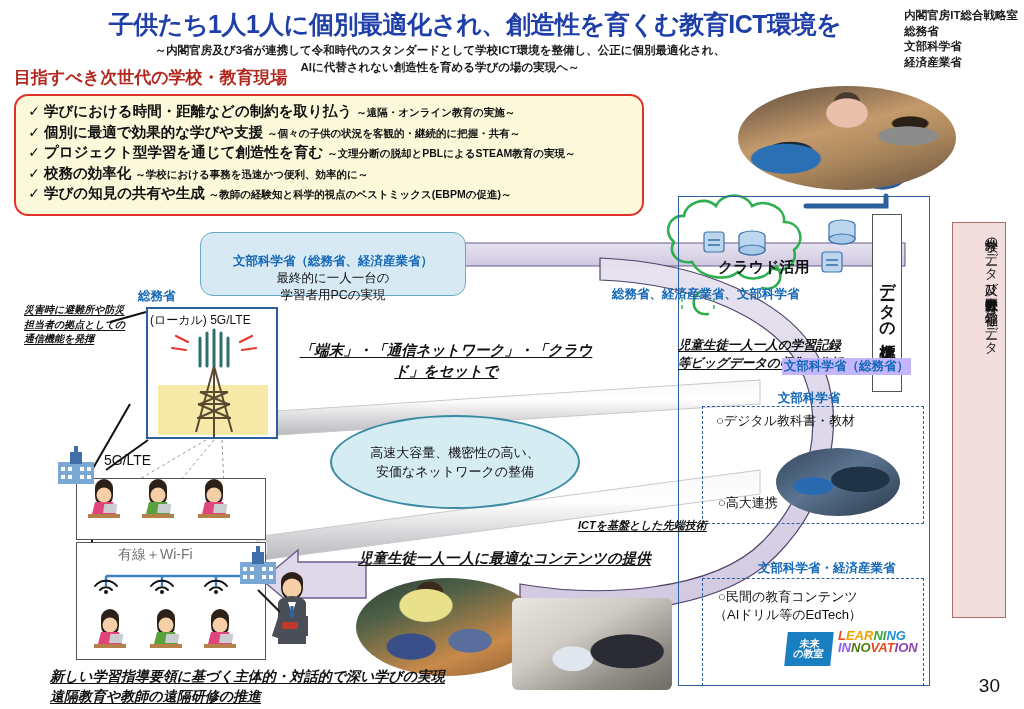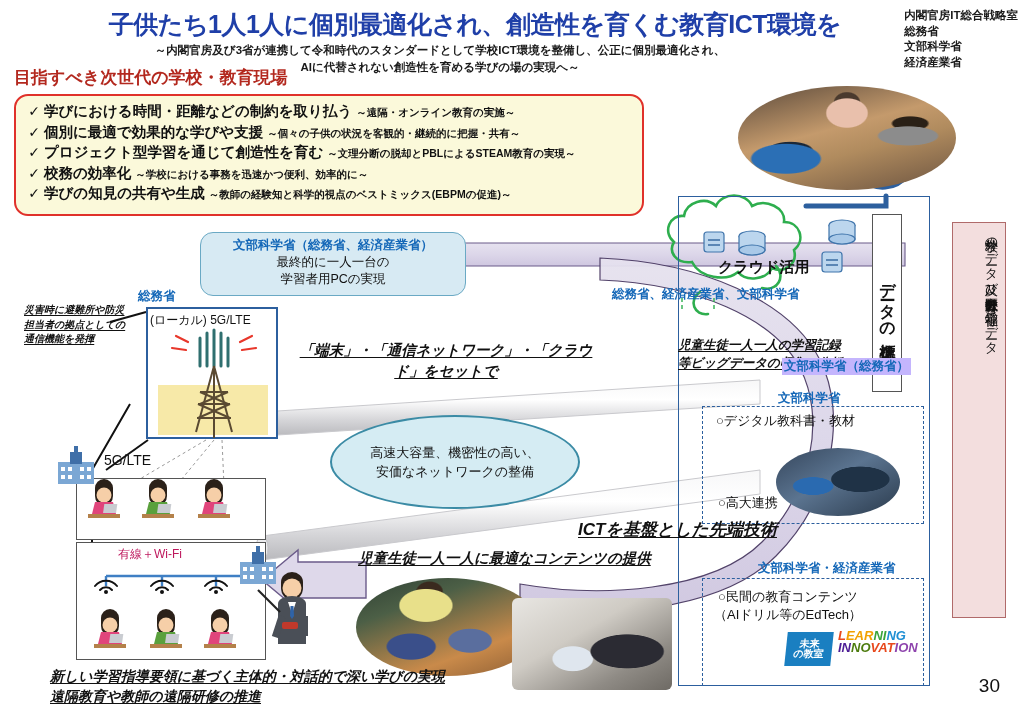--- a/index.html
+++ b/index.html
@@ -111,21 +111,21 @@
   }
   #outside-data-box .vert{
     font-size:13px;color:#111;line-height:1.5;letter-spacing:0px;
     max-height:380px;
   }
 
   
   #moe-pc-callout{
     left:200px;top:232px;width:266px;height:64px;
     background:#d7eaf3;border:1.4px solid #6aa9c4;border-radius:13px;
-    box-sizing:border-box;text-align:center;padding-top:4px;
+    box-sizing:border-box;text-align:center;padding-top:20px;
   }
   #moe-pc-callout .ministry{font-size:12.5px;font-weight:bold;color:#1568b8;line-height:1.35;}
   #moe-pc-callout .body{font-size:12.5px;color:#111;line-height:1.35;}
 
   
   #tower-ministry-label{
     left:138px;top:288px;font-size:12.5px;font-weight:bold;color:#1568b8;
   }
   #tower-box{
     left:146px;top:307px;width:132px;height:132px;
@@ -138,21 +138,21 @@
   
   #classroom-box-1{
     left:76px;top:478px;width:190px;height:62px;
     border:1.3px solid #555;box-sizing:border-box;background:#fff;
   }
   #classroom-box-2{
     left:76px;top:542px;width:190px;height:118px;
     border:1.3px solid #555;box-sizing:border-box;background:#fff;
   }
   #lan-wifi-label{
-    left:118px;top:546px;font-size:12px;color:#be185d;font-weight:normal;
+    left:118px;top:546px;font-size:14px;color:#737373;font-weight:normal;
   }
   #label-5g-lte{
     left:104px;top:452px;font-size:14px;color:#111;
   }
 
   
   #network-ellipse{
     left:330px;top:415px;width:250px;height:94px;
     background:#d5ecf3;border:2px solid #3b8ba5;border-radius:50%;
     box-sizing:border-box;display:flex;align-items:center;justify-content:center;
@@ -161,21 +161,21 @@
   #network-ellipse .t{font-size:13px;color:#111;line-height:1.5;}
 
   
   .note{
     font-style:italic;font-weight:bold;color:#111;
     text-decoration:underline;text-underline-offset:2px;line-height:1.45;
   }
   #note-disaster{left:24px;top:303px;width:110px;font-size:10px;}
   #note-set{left:296px;top:340px;width:300px;font-size:14.5px;text-align:center;}
   #note-bigdata{left:678px;top:336px;width:170px;font-size:12.5px;}
-  #note-advanced-tech{left:578px;top:518px;font-size:17px;}
+  #note-advanced-tech{left:578px;top:518px;font-size:11px;}
   #note-contents{left:358px;top:548px;font-size:14.5px;}
   #note-bottom-1{left:50px;top:666px;font-size:14px;}
   #note-bottom-2{left:50px;top:686px;font-size:14px;}
 
   
   .ministry-label{font-size:12.5px;font-weight:bold;color:#1568b8;}
   #ml-cloud{left:612px;top:286px;}
   #ml-moe-soumu{left:782px;top:358px;background:#c4b5fd;padding:0 2px;}
   #ml-moe-dashed{left:778px;top:390px;}
   #ml-moe-meti{left:758px;top:560px;}
@@ -202,21 +202,21 @@
     transform:skewX(-6deg);
   }
   #logo-learning{
     left:838px;top:630px;font-size:13px;font-weight:bold;line-height:0.95;
     font-style:italic;
   }
   #logo-learning .l1 span:nth-child(1){color:#e8491d;}
   #logo-learning .l1 span:nth-child(2){color:#f2a100;}
   #logo-learning .l1 span:nth-child(3){color:#3aa53a;}
   #logo-learning .l1 span:nth-child(4){color:#1f8fd4;}
-  #logo-learning .l2 span:nth-child(1){color:#4c1d95;}
+  #logo-learning .l2 span:nth-child(1){color:#8b5cf6;}
   #logo-learning .l2 span:nth-child(2){color:#4d7c0f;}
   #logo-learning .l2 span:nth-child(3){color:#e8491d;}
   #logo-learning .l2 span:nth-child(4){color:#8e44ad;}
 
   
   #page-number{right:24px;bottom:12px;font-size:19px;color:#111;}
 
   
   svg.layer{position:absolute;left:0;top:0;width:1024px;height:709px;pointer-events:none;}
   #svg-back{z-index:1;}

